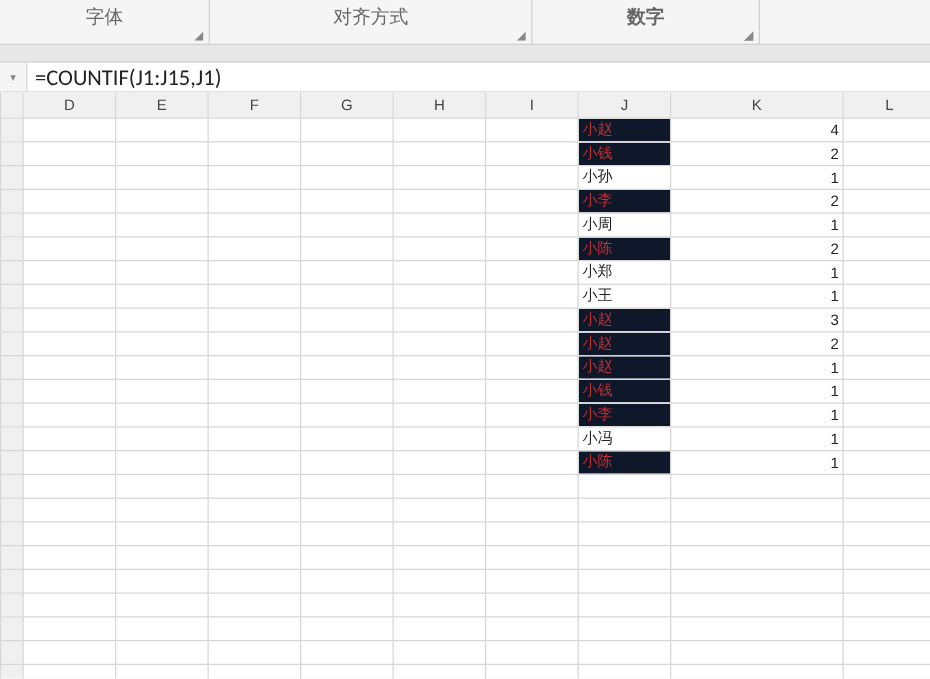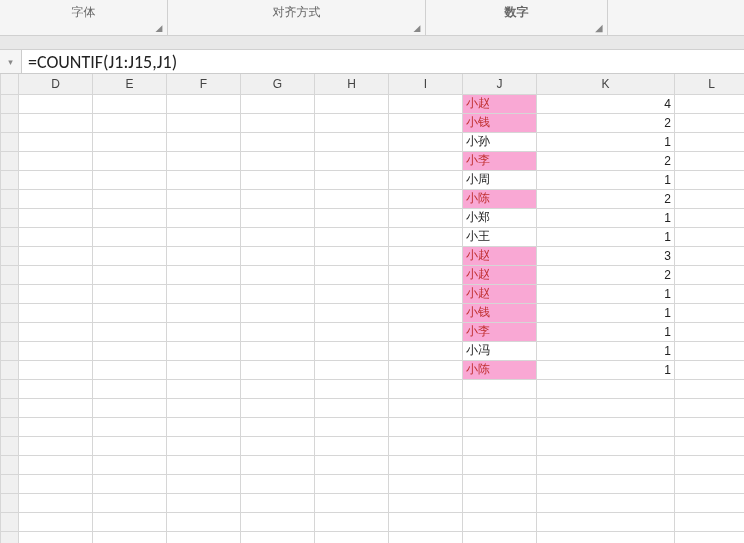--- a/index.html
+++ b/index.html
@@ -24,21 +24,21 @@
     border-right: 1px solid #d0d0d0;
     display: flex;
     flex-direction: column;
     align-items: center;
     justify-content: flex-end;
     padding: 2px 0 1px 0;
     color: #555;
     position: relative;
   }
   .ribbon-label {
-    font-size: 12px;
+    font-size: 15px;
     color: #666;
     text-align: center;
     flex: 1;
     display: flex;
     align-items: flex-start;
     justify-content: center;
     width: 100%;
     padding-top: 2px;
   }
   .ribbon-launcher {
@@ -121,21 +121,21 @@
     text-align: center;
   }
   .cell {
     padding: 0 3px;
     height: 100%;
     display: flex;
     align-items: center;
   }
   .cell.left { justify-content: flex-start; }
   .cell.right { justify-content: flex-end; }
-  .hl { background: #f9a8d4; color: #c03030; }
+  .hl { background: #0f172a; color: #c03030; }
   .nm { color: #222; }
   .colC { width: 18px; }
   .colD { width: 74px; }
   .colE { width: 74px; }
   .colF { width: 74px; }
   .colG { width: 74px; }
   .colH { width: 74px; }
   .colI { width: 74px; }
   .colJ { width: 74px; }
   .colK { width: 138px; }

